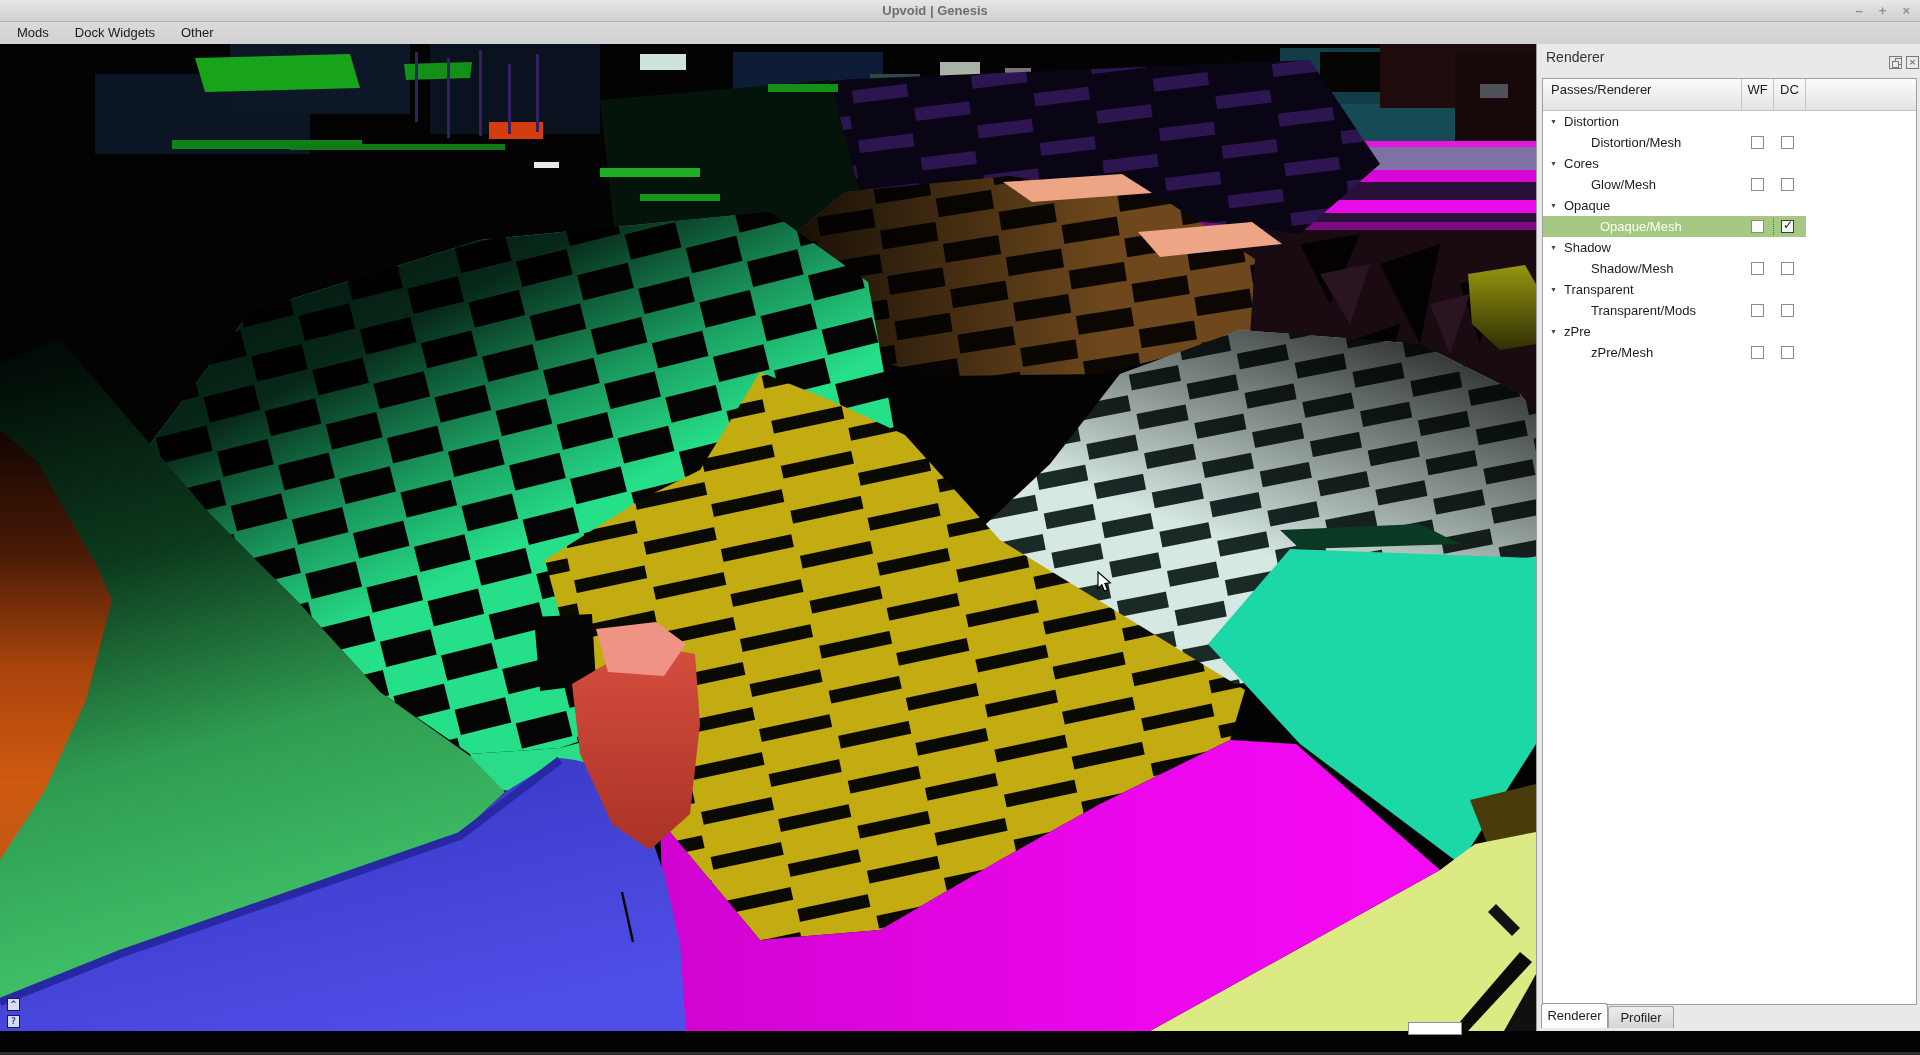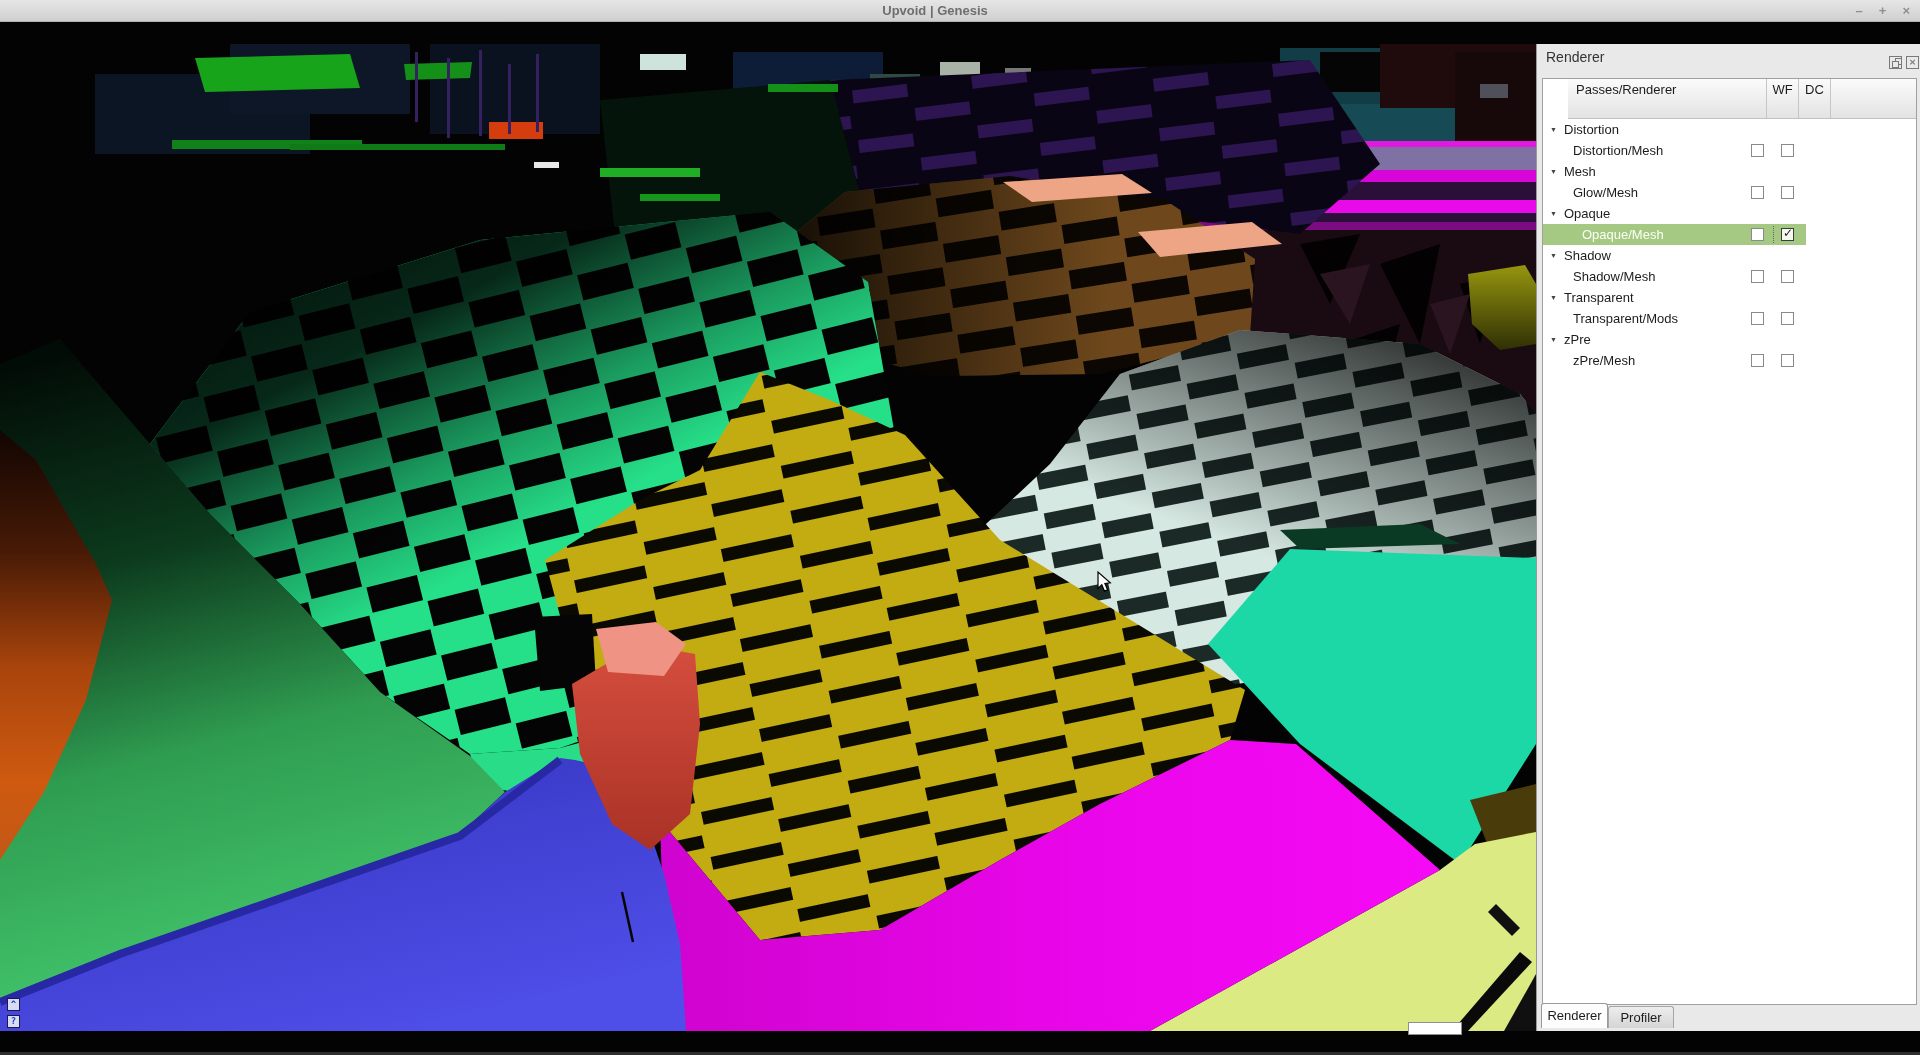--- a/index.html
+++ b/index.html
@@ -28,31 +28,31 @@
   #panel-title{position:absolute;left:9px;top:5px;font-size:14px;color:#333;}
   .ptool{position:absolute;top:12px;width:13px;height:13px;border:1px solid #7a7a7a;
     background:#e9e9e9;color:#7a7a7a;text-align:center;font:bold 9px/11px "DejaVu Sans",sans-serif;}
   #ptool-float{left:352px;}
   #ptool-float::after{content:"";position:absolute;left:2px;top:4px;width:5px;height:5px;border:1px solid #7a7a7a;background:#e9e9e9;}
   #ptool-float::before{content:"";position:absolute;left:5px;top:1px;width:5px;height:5px;border:1px solid #7a7a7a;}
   #ptool-close{left:369px;}
   
   #tree{position:absolute;left:5px;top:34px;width:375px;height:927px;background:#fff;
     border:1px solid #a0a0a0;}
-  #thead{display:flex;height:40px;background:linear-gradient(#fbfbfb,#e3e3e3);
-    border-bottom:1px solid #c2c2c2;margin-left:25px;}
+  #thead{display:flex;height:32px;background:linear-gradient(#fbfbfb,#e3e3e3);
+    border-bottom:1px solid #c2c2c2;}
   .hc{font-size:13px;color:#1c1c1c;line-height:21px;border-right:1px solid #c6c6c6;}
   .hc.c1{width:199px;padding-left:8px;}
   .hc.c2{width:32px;text-align:center;}
   .hc.c3{width:32px;text-align:center;}
   .hc.c4{flex:1;border-right:none;}
   .trow{position:relative;height:21px;font-size:13px;color:#1c1c1c;padding-left:13px;}
   .tri{position:absolute;left:7px;top:0;line-height:21px;font-size:7px;color:#444;}
   .glbl{position:absolute;left:21px;line-height:21px;}
-  .ilbl{position:absolute;left:30px;line-height:21px;}
+  .ilbl{position:absolute;left:48px;line-height:21px;}
   .cb{position:absolute;top:4px;width:13px;height:13px;background:#fff;border:1px solid #8a8a8a;}
   .cb.wf{left:208px;}
   .cb.dc{left:238px;}
   .cb.checked{border-color:#3c3c3c;background:#f5f9ef;}
   .cb.checked span{position:absolute;left:1px;top:-3px;font-size:12px;font-weight:bold;color:#1a1a1a;}
   .trow.sel::before{content:"";position:absolute;left:0;top:0;width:263px;height:21px;
     background:#a5c983;}
   .trow.sel .ilbl{color:#fcfff5;margin-left:9px;}
   .trow.sel .divider{position:absolute;left:230px;top:2px;height:17px;border-left:1px dotted #5c6b4a;}
   .trow *{position:absolute;}
@@ -79,20 +79,25 @@
 
   <div id="titlebar">
     <div id="title">Upvoid | Genesis</div>
     <div id="winbtns">
       <span class="wbtn">–</span>
       <span class="wbtn">+</span>
       <span class="wbtn">×</span>
     </div>
   </div>
 
+  <div id="menubar">
+    <span class="menuitem">Mods</span>
+    <span class="menuitem">Dock Widgets</span>
+    <span class="menuitem">Other</span>
+  </div>
 
   <div id="viewport">
     <svg width="1536" height="987" viewBox="0 0 1536 987">
       <defs>
         <pattern id="patGreen" width="112" height="56" patternUnits="userSpaceOnUse" patternTransform="rotate(-14)">
           <rect width="112" height="56" fill="#26e089"></rect>
           <rect x="0" y="0" width="52" height="26" fill="#040404"></rect>
           <rect x="56" y="28" width="52" height="26" fill="#040404"></rect>
         </pattern>
         <pattern id="patGold" width="150" height="46" patternUnits="userSpaceOnUse" patternTransform="rotate(-12)">
@@ -283,21 +288,21 @@
         <span class="glbl">Distortion</span>
       </div>
       <div class="trow">
         <span class="ilbl">Distortion/Mesh</span>
         <span class="cb wf"></span>
         <span class="cb dc"></span>
       </div>
 
       <div class="trow">
         <span class="tri">▼</span>
-        <span class="glbl">Mesh</span>
+        <span class="glbl">Cores</span>
       </div>
       <div class="trow">
         <span class="ilbl">Glow/Mesh</span>
         <span class="cb wf"></span>
         <span class="cb dc"></span>
       </div>
 
       <div class="trow">
         <span class="tri">▼</span>
         <span class="glbl">Opaque</span>

